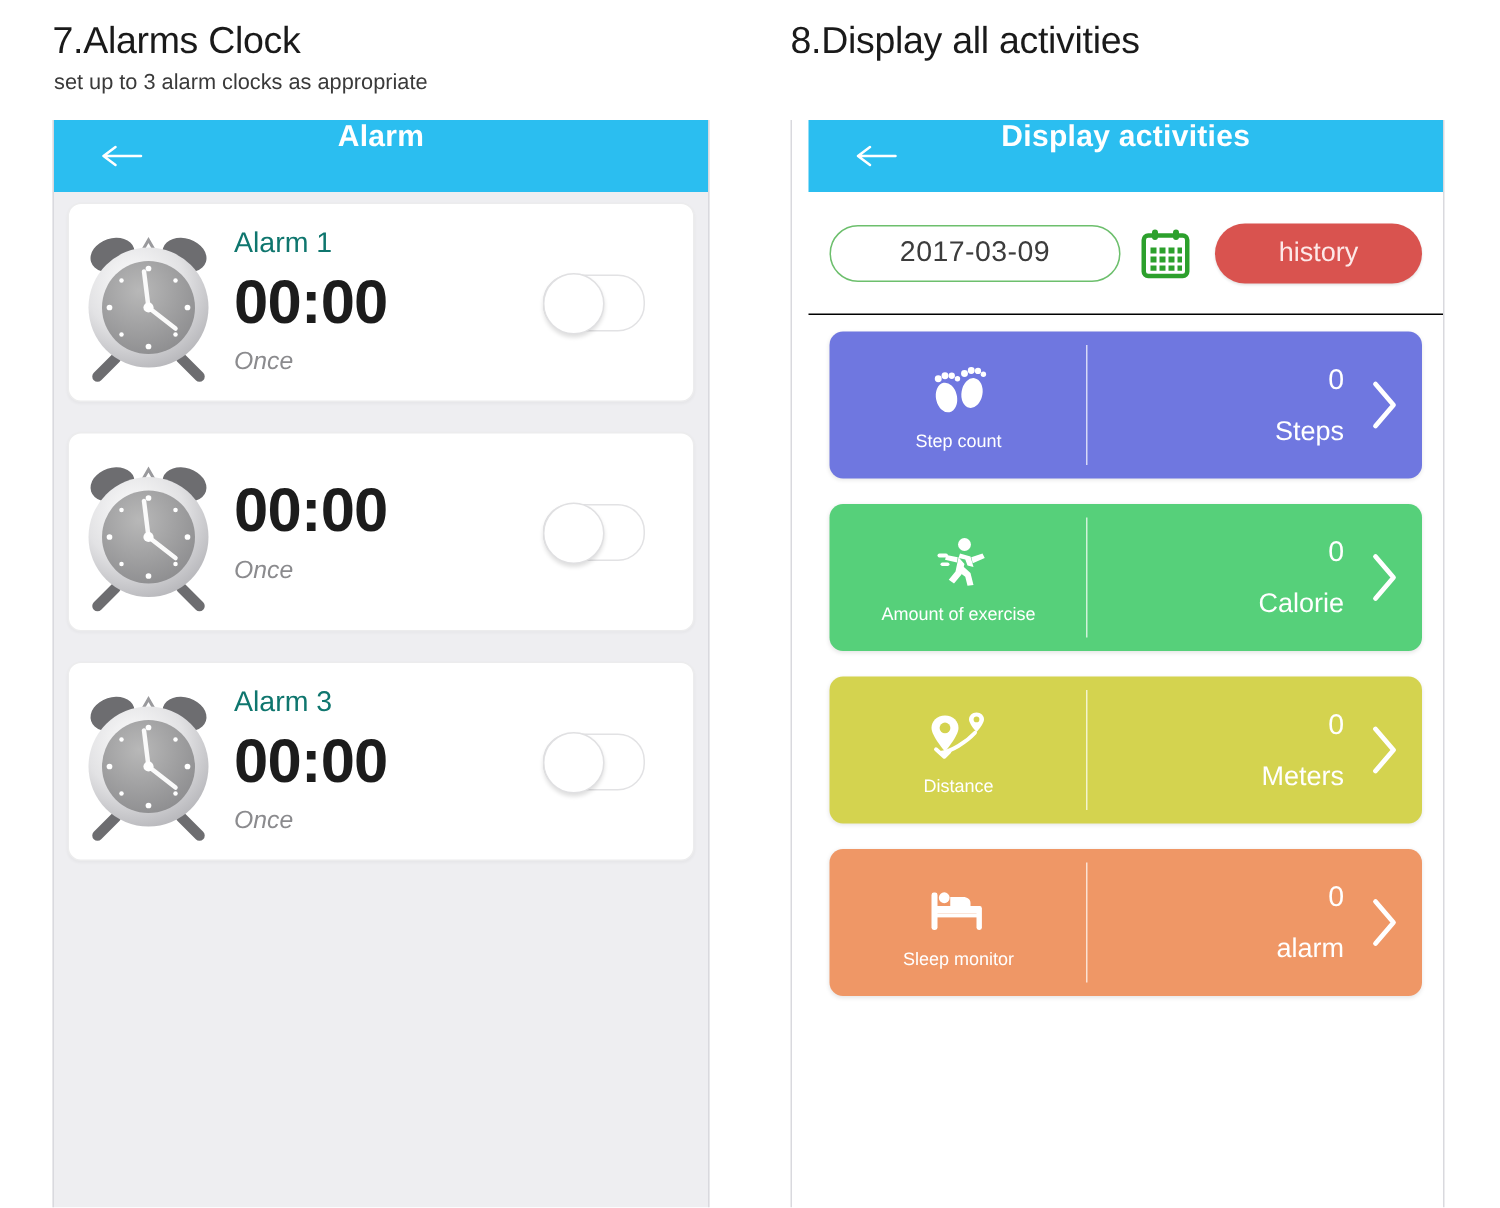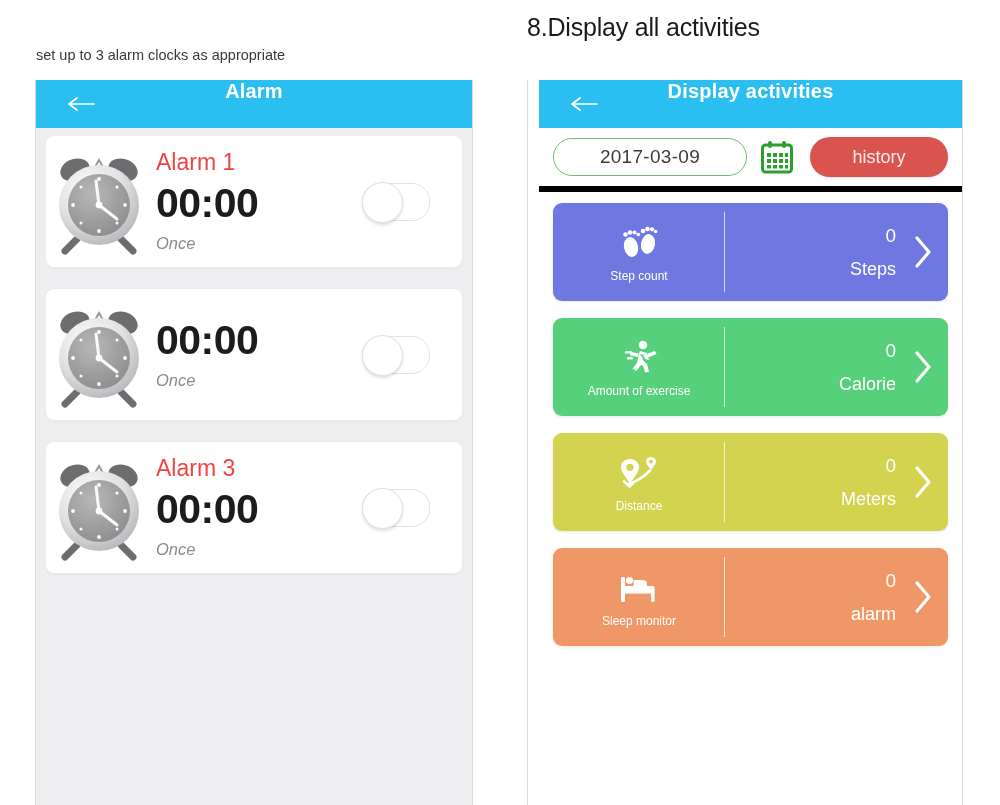--- a/index.html
+++ b/index.html
@@ -91,22 +91,22 @@
     flex:0 0 auto;
   }
   .alarm-text{
     flex:1 1 auto;
     margin-left:9px;
     display:flex;
     flex-direction:column;
     justify-content:center;
   }
   .alarm-name{
-    font-size:23px;
-    color:#ef4444;
+    font-size:19px;
+    color:#0f766e;
     line-height:1;
     margin-bottom:9px;
   }
   .alarm-time{
     font-size:41px;
     font-weight:bold;
     color:#1c1c1c;
     line-height:1;
     letter-spacing:-0.5px;
     margin-bottom:11px;
@@ -132,23 +132,23 @@
     left:-1px;top:-2px;
     width:39px;height:39px;
     border-radius:50%;
     background:#ffffff;
     border:1px solid #e0e0e2;
     box-shadow:0 2px 3px rgba(0,0,0,0.13);
   }
 
   
   .date-row{
-    height:64px;
-    background:#ffffff;
-    border-bottom:6px solid #000000;
+    height:82px;
+    background:#ffffff;
+    border-bottom:1px solid #000000;
     display:flex;
     align-items:center;
     padding:0 14px;
     box-sizing:border-box;
   }
   .date-field{
     width:194px;height:38px;
     border:1px solid #6dbf6d;
     border-radius:19px;
     display:flex;align-items:center;justify-content:center;
@@ -222,20 +222,21 @@
     right:12px;top:50%;
     transform:translateY(-50%);
     width:26px;height:40px;
   }
 </style>
 </head>
 <body>
 
 <div class="stage">
 
+  <div class="sec-title" style="left:35px;top:13px;">7.Alarms Clock</div>
   <div class="sec-sub" style="left:36px;top:47px;">set up to 3 alarm clocks as appropriate</div>
 
   <div class="sec-title" style="left:527px;top:13px;">8.Display all activities</div>
 
   <div class="phone left">
 
     <div class="appbar">
       <svg class="back-arrow" viewBox="0 0 30 20">
         <path d="M11 4 L3 10 L11 16 M3 10 L28 10" fill="none" stroke="#ffffff" stroke-width="1.7" stroke-linecap="round" stroke-linejoin="round"></path>
       </svg>

